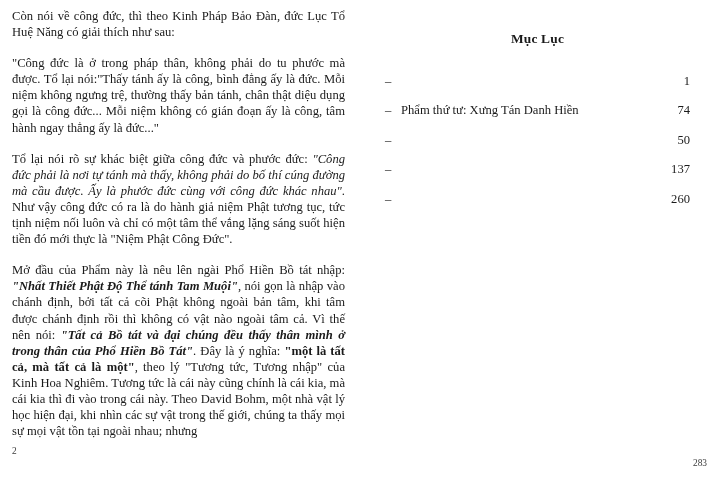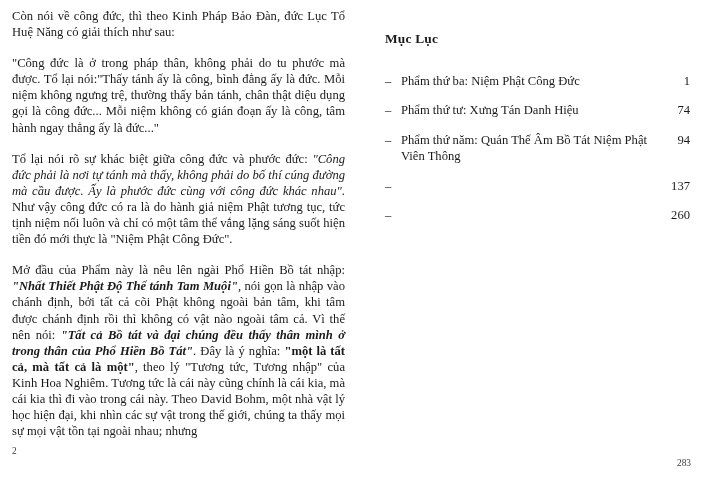--- a/index.html
+++ b/index.html
@@ -58,20 +58,21 @@
   
   .page-right {
     position: relative;
     width: 356px;
     height: 480px;
     box-sizing: border-box;
     padding: 8px 21px 0 30px;
   }
   .toc-title {
     margin: 23px 0 0 0;
+    text-align: center;
     font-size: 13.4px;
     font-weight: bold;
     letter-spacing: 0.2px;
   }
   .toc-list {
     margin: 26px 0 0 0;
     padding: 0;
     list-style: none;
   }
   .toc-item {
@@ -103,42 +104,42 @@
   }
 
   
   .folio {
     position: absolute;
     bottom: 12px;
     font-size: 9.4px;
     color: #3a3a3a;
   }
   .folio-left  { left: 12px; }
-  .folio-right { right: 20px; }
+  .folio-right { right: 4px; }
 </style>
 </head>
 <body>
 
 <div class="spread">
 
   <div class="page-left">
     <div class="body-text" id="body-text">
         <p><span>Còn nói về công đức, thì theo Kinh Pháp Bảo Đàn, đức Lục Tổ Huệ Năng có giải thích như sau:</span></p>
         <p class="gap"><span>"Công đức là ở trong pháp thân, không phải do tu phước mà được. Tổ lại nói:"Thấy tánh ấy là công, bình đẳng ấy là đức. Mỗi niệm không ngưng trệ, thường thấy bản tánh, chân thật diệu dụng gọi là công đức... Mỗi niệm không có gián đoạn ấy là công, tâm hành ngay thẳng ấy là đức..."</span></p>
         <p class="gap"><span>Tổ lại nói rõ sự khác biệt giữa công đức và phước đức: </span><span class="q-italic">"Công đức phải là nơi tự tánh mà thấy, không phải do bố thí cúng đường mà cầu được. Ấy là phước đức cùng với công đức khác nhau"</span><span>. Như vậy công đức có ra là do hành giả niệm Phật tương tục, tức tịnh niệm nối luôn và chỉ có một tâm thể vắng lặng sáng suốt hiện tiền đó mới thực là "Niệm Phật Công Đức".</span></p>
         <p class="gap"><span>Mở đầu của Phẩm này là nêu lên ngài Phổ Hiền Bồ tát nhập:  </span><span class="q-bolditalic">"Nhất Thiết Phật Độ Thể tánh Tam Muội"</span><span>, nói gọn là nhập vào chánh định, bởi tất cả cõi Phật không ngoài bản tâm, khi tâm được chánh định rồi thì không có vật nào ngoài tâm cả. Vì thế nên nói: </span><span class="q-bolditalic">"Tất cả Bồ tát và đại chúng đều thấy thân mình ở trong thân của Phổ Hiền Bồ Tát"</span><span>. Đây là ý nghĩa: </span><span class="q-bold">"một là tất cả, mà tất cả là một"</span><span>, theo lý "Tương tức, Tương nhập" của Kinh Hoa Nghiêm. Tương tức là cái này cũng chính là cái kia, mà cái kia thì đi vào trong cái này. Theo David Bohm, một nhà vật lý học hiện đại, khi nhìn các sự vật trong thế giới, chúng ta thấy mọi sự mọi vật tồn tại ngoài nhau; nhưng</span></p>
       </div>
     <div class="folio folio-left">2</div>
   </div>
 
   <div class="page-right">
     <div class="toc-title">Mục Lục</div>
     <ul class="toc-list" id="toc-list">
-        <li class="toc-item"><span class="toc-dash">–</span><span class="toc-page">1</span><span class="toc-label">Phẩm thứ ba: Niệm Phật Công Đức</span><span class="toc-clear"></span></li>
-        <li class="toc-item"><span class="toc-dash">–</span><span class="toc-page">74</span><span class="toc-label">Phẩm thứ tư: Xưng Tán Danh Hiệu</span><span class="toc-clear"></span></li>
-        <li class="toc-item"><span class="toc-dash">–</span><span class="toc-page">94</span><span class="toc-label">Phẩm thứ năm: Quán Thế Âm Bồ Tát Niệm Phật Viên Thông</span><span class="toc-clear"></span></li>
+        <li class="toc-item"><span class="toc-dash">–</span><span class="toc-page">1</span><span class="toc-clear"></span></li>
+        <li class="toc-item"><span class="toc-dash">–</span><span class="toc-page">74</span><span class="toc-label">Phẩm thứ tư: Xưng Tán Danh Hiền</span><span class="toc-clear"></span></li>
+        <li class="toc-item"><span class="toc-dash">–</span><span class="toc-page">50</span><span class="toc-clear"></span></li>
         <li class="toc-item"><span class="toc-dash">–</span><span class="toc-page">137</span><span class="toc-clear"></span></li>
         <li class="toc-item"><span class="toc-dash">–</span><span class="toc-page">260</span><span class="toc-clear"></span></li>
       </ul>
     <div class="folio folio-right">283</div>
   </div>
 
 </div>
 
 </body></html>

